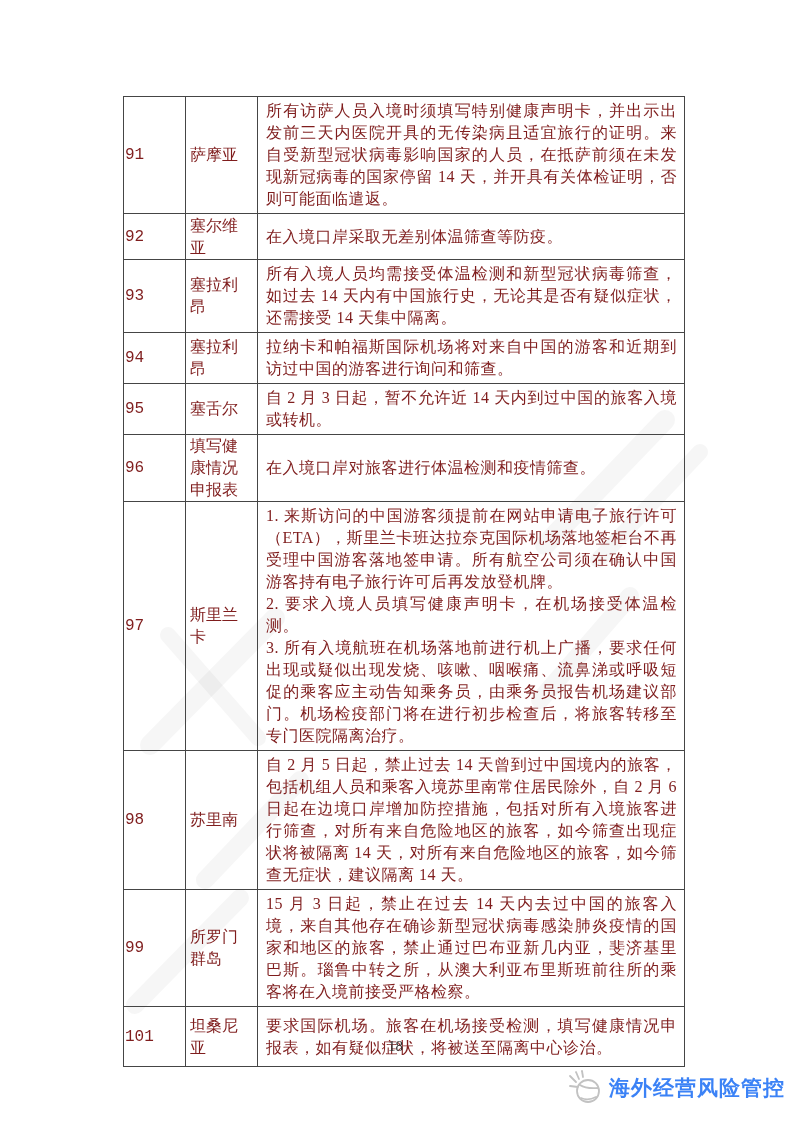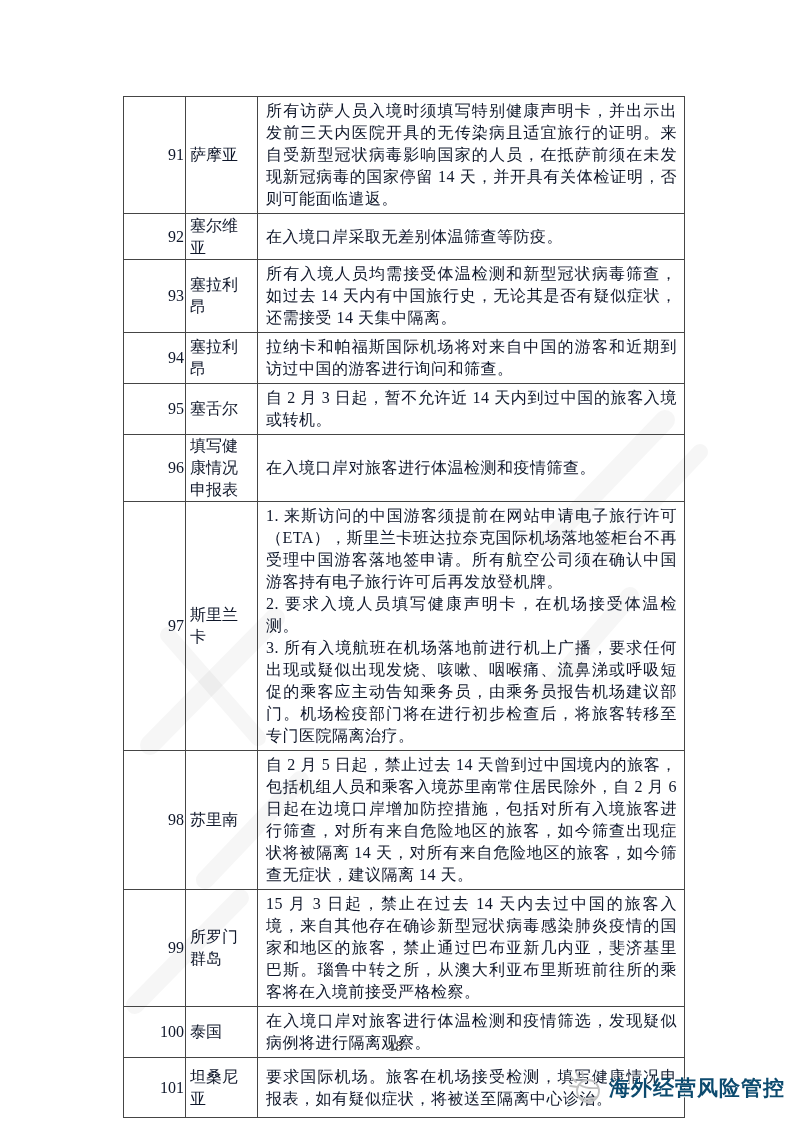--- a/index.html
+++ b/index.html
@@ -34,28 +34,28 @@
     border-collapse: collapse;
     table-layout: fixed;
     z-index: 1;
     background: transparent;
   }
   table.restrictions td {
     border: 1px solid #454545;
     vertical-align: middle;
     font-size: 16px;
     line-height: 22px;
-    color: #0f172a;
+    color: #7f1d1d;
     background: transparent;
   }
   td.col-no {
     width: 59px;
-    text-align: right;
+    text-align: left;
     font-size: 17px;
-    font-family: Liberation Serif, serif;
+    font-family: Liberation Mono, monospace;
   }
   td.col-country {
     width: 63px;
     text-align: left;
     padding: 0 4px;
     line-height: 21px;
   }
   td.col-measures {
     vertical-align: middle;
     text-align: justify;
@@ -83,21 +83,21 @@
     left: 566px;
     top: 1068px;
     display: flex;
     align-items: center;
     gap: 5px;
     z-index: 1;
   }
   .brand-text {
     font-size: 21px;
     font-weight: bold;
-    color: #0c4a6e;
+    color: #3b82f6;
     letter-spacing: 1px;
     text-shadow: 1px 1px 0 #ffffff;
     font-family: "Liberation Sans", "DejaVu Sans", sans-serif;
   }
 </style>
 </head>
 <body>
 
 <svg class="watermark" viewBox="0 0 796 1122" xmlns="http://www.w3.org/2000/svg">
   <g stroke="#7a7a7a" stroke-opacity="0.07" stroke-linecap="round" fill="none">
@@ -169,27 +169,20 @@
         <td class="col-country">苏里南</td>
         <td class="col-measures">
           <div class="para">自 2 月 5 日起，禁止过去 14 天曾到过中国境内的旅客，包括机组人员和乘客入境苏里南常住居民除外，自 2 月 6 日起在边境口岸增加防控措施，包括对所有入境旅客进行筛查，对所有来自危险地区的旅客，如今筛查出现症状将被隔离 14 天，对所有来自危险地区的旅客，如今筛查无症状，建议隔离 14 天。</div>
         </td>
       </tr>
       <tr style="height: 90px;">
         <td class="col-no">99</td>
         <td class="col-country">所罗门群岛</td>
         <td class="col-measures">
           <div class="para">15 月 3 日起，禁止在过去 14 天内去过中国的旅客入境，来自其他存在确诊新型冠状病毒感染肺炎疫情的国家和地区的旅客，禁止通过巴布亚新几内亚，斐济基里巴斯。瑙鲁中转之所，从澳大利亚布里斯班前往所的乘客将在入境前接受严格检察。</div>
-        </td>
-      </tr>
-      <tr style="height: 50px;">
-        <td class="col-no">100</td>
-        <td class="col-country">泰国</td>
-        <td class="col-measures">
-          <div class="para">在入境口岸对旅客进行体温检测和疫情筛选，发现疑似病例将进行隔离观察。</div>
         </td>
       </tr>
       <tr style="height: 60px;">
         <td class="col-no">101</td>
         <td class="col-country">坦桑尼亚</td>
         <td class="col-measures">
           <div class="para">要求国际机场。旅客在机场接受检测，填写健康情况申报表，如有疑似症状，将被送至隔离中心诊治。</div>
         </td>
       </tr>
     </tbody>

